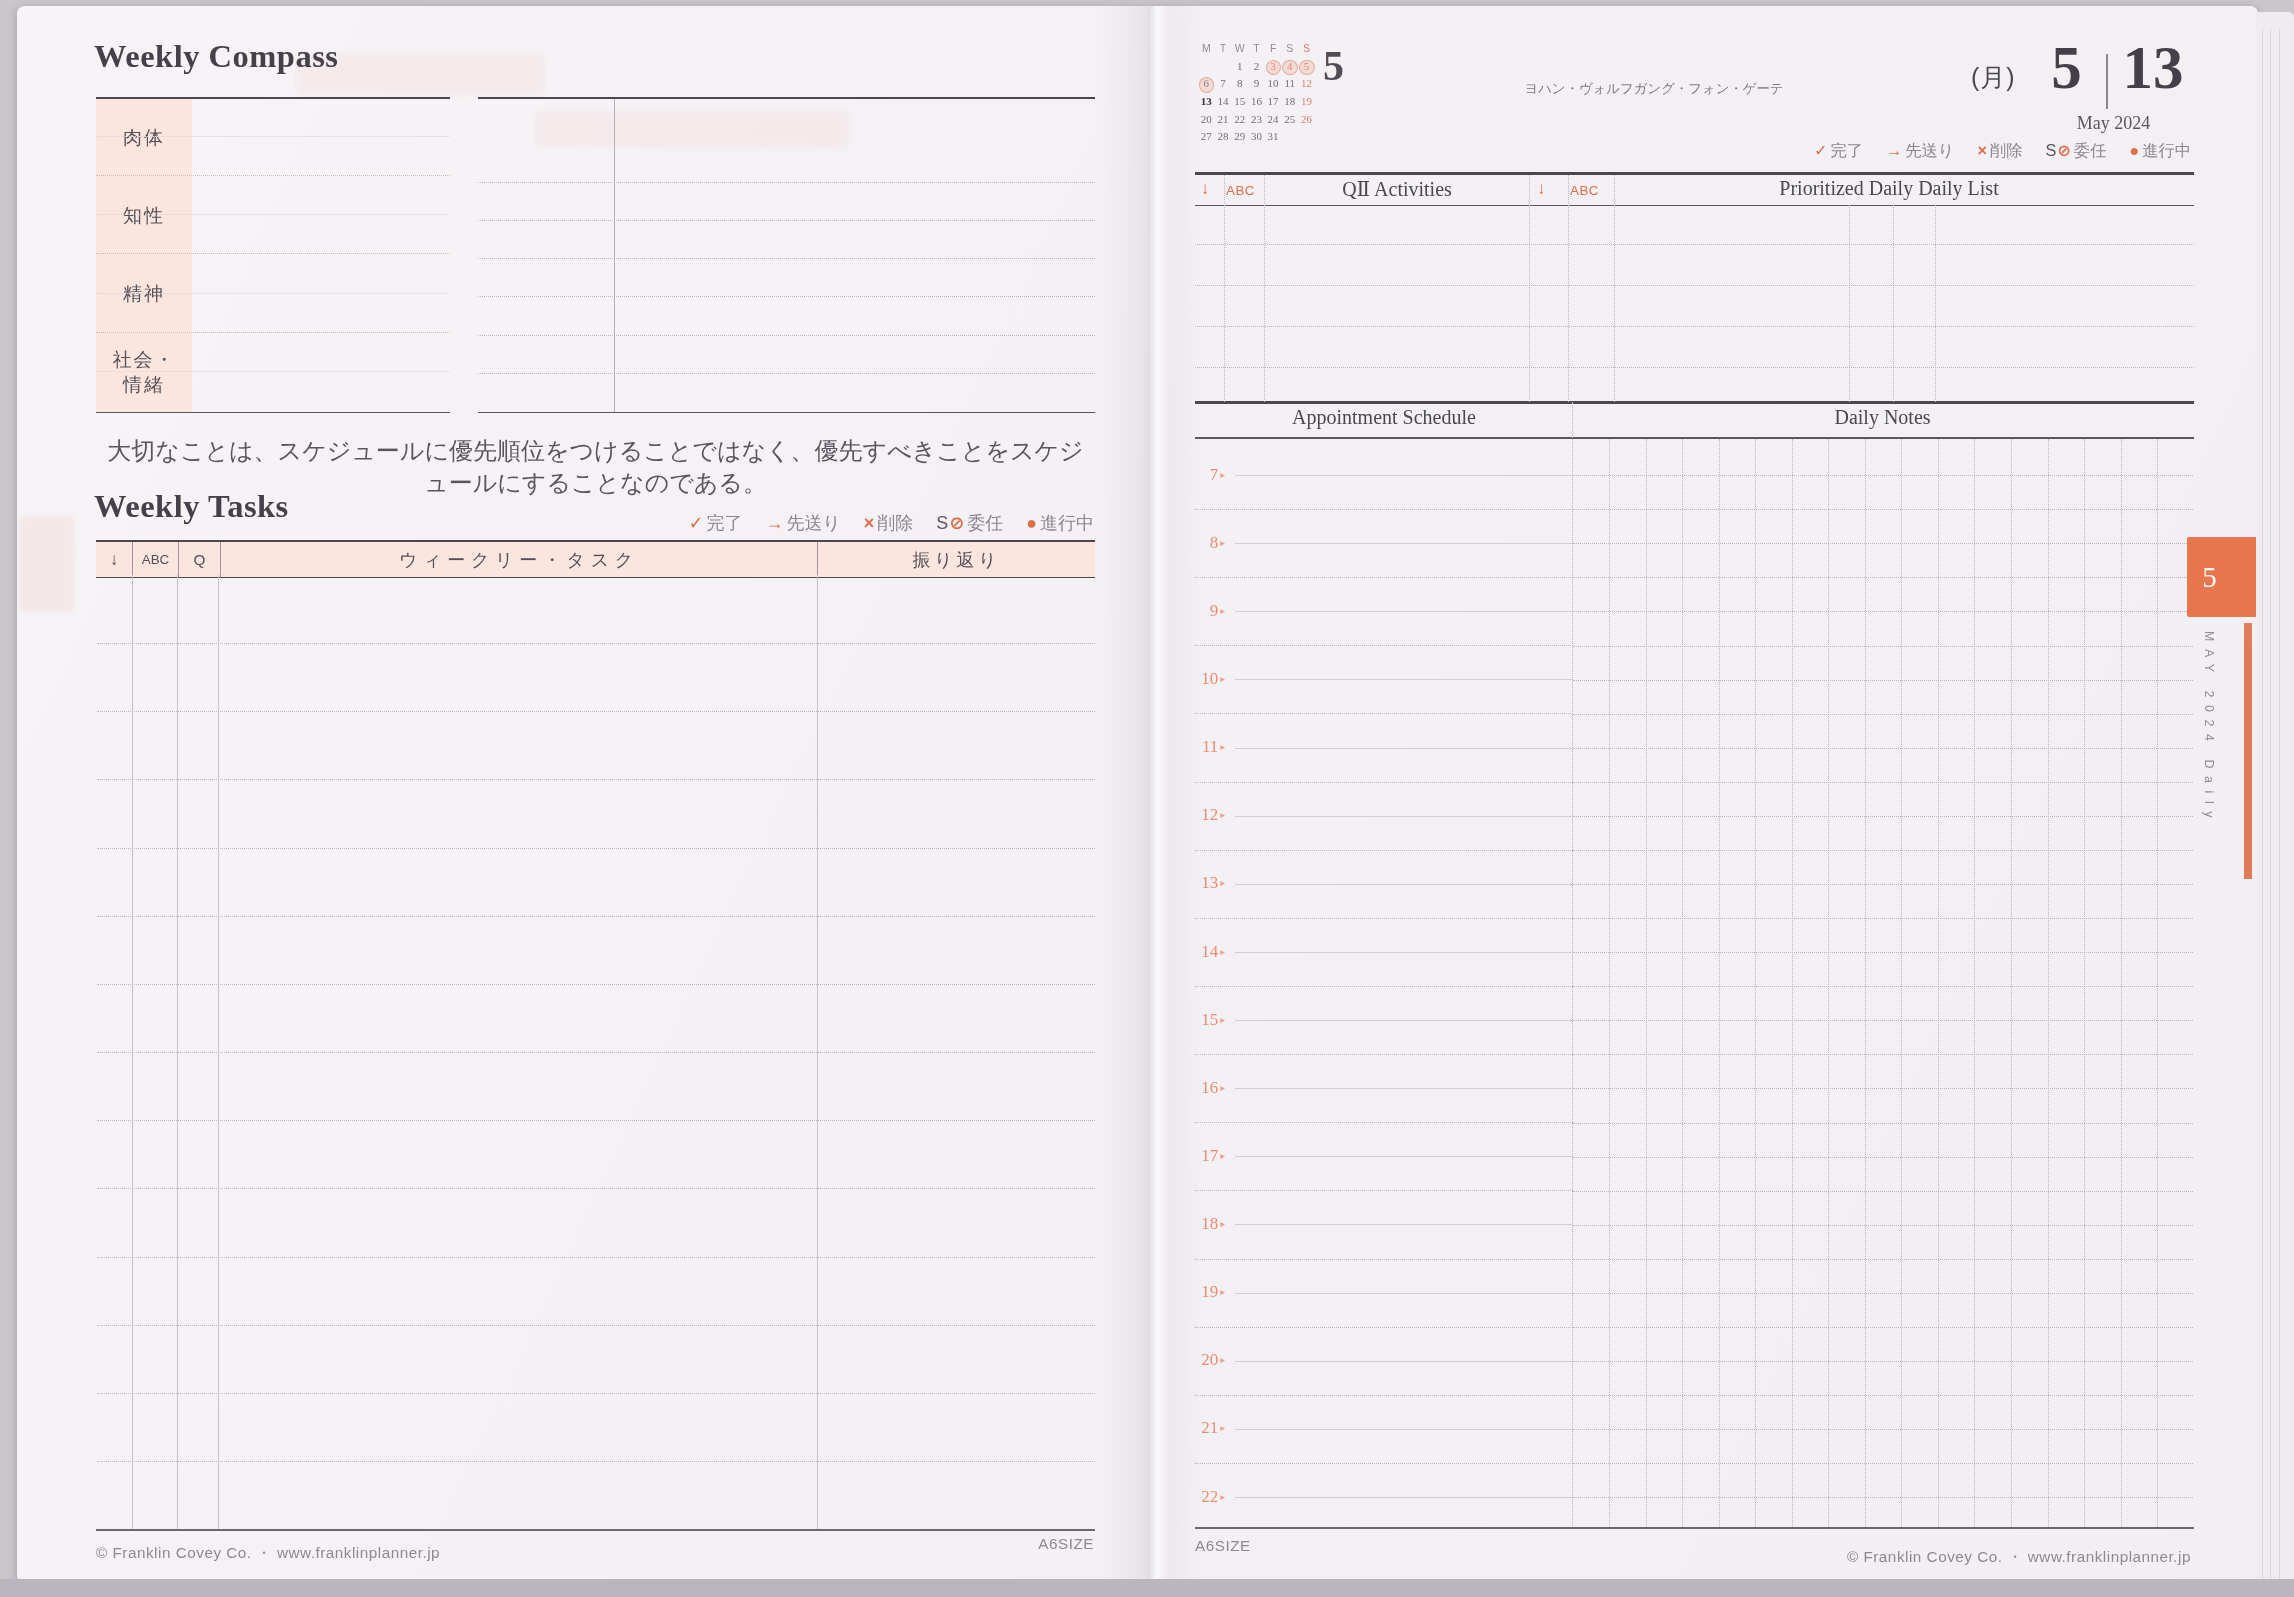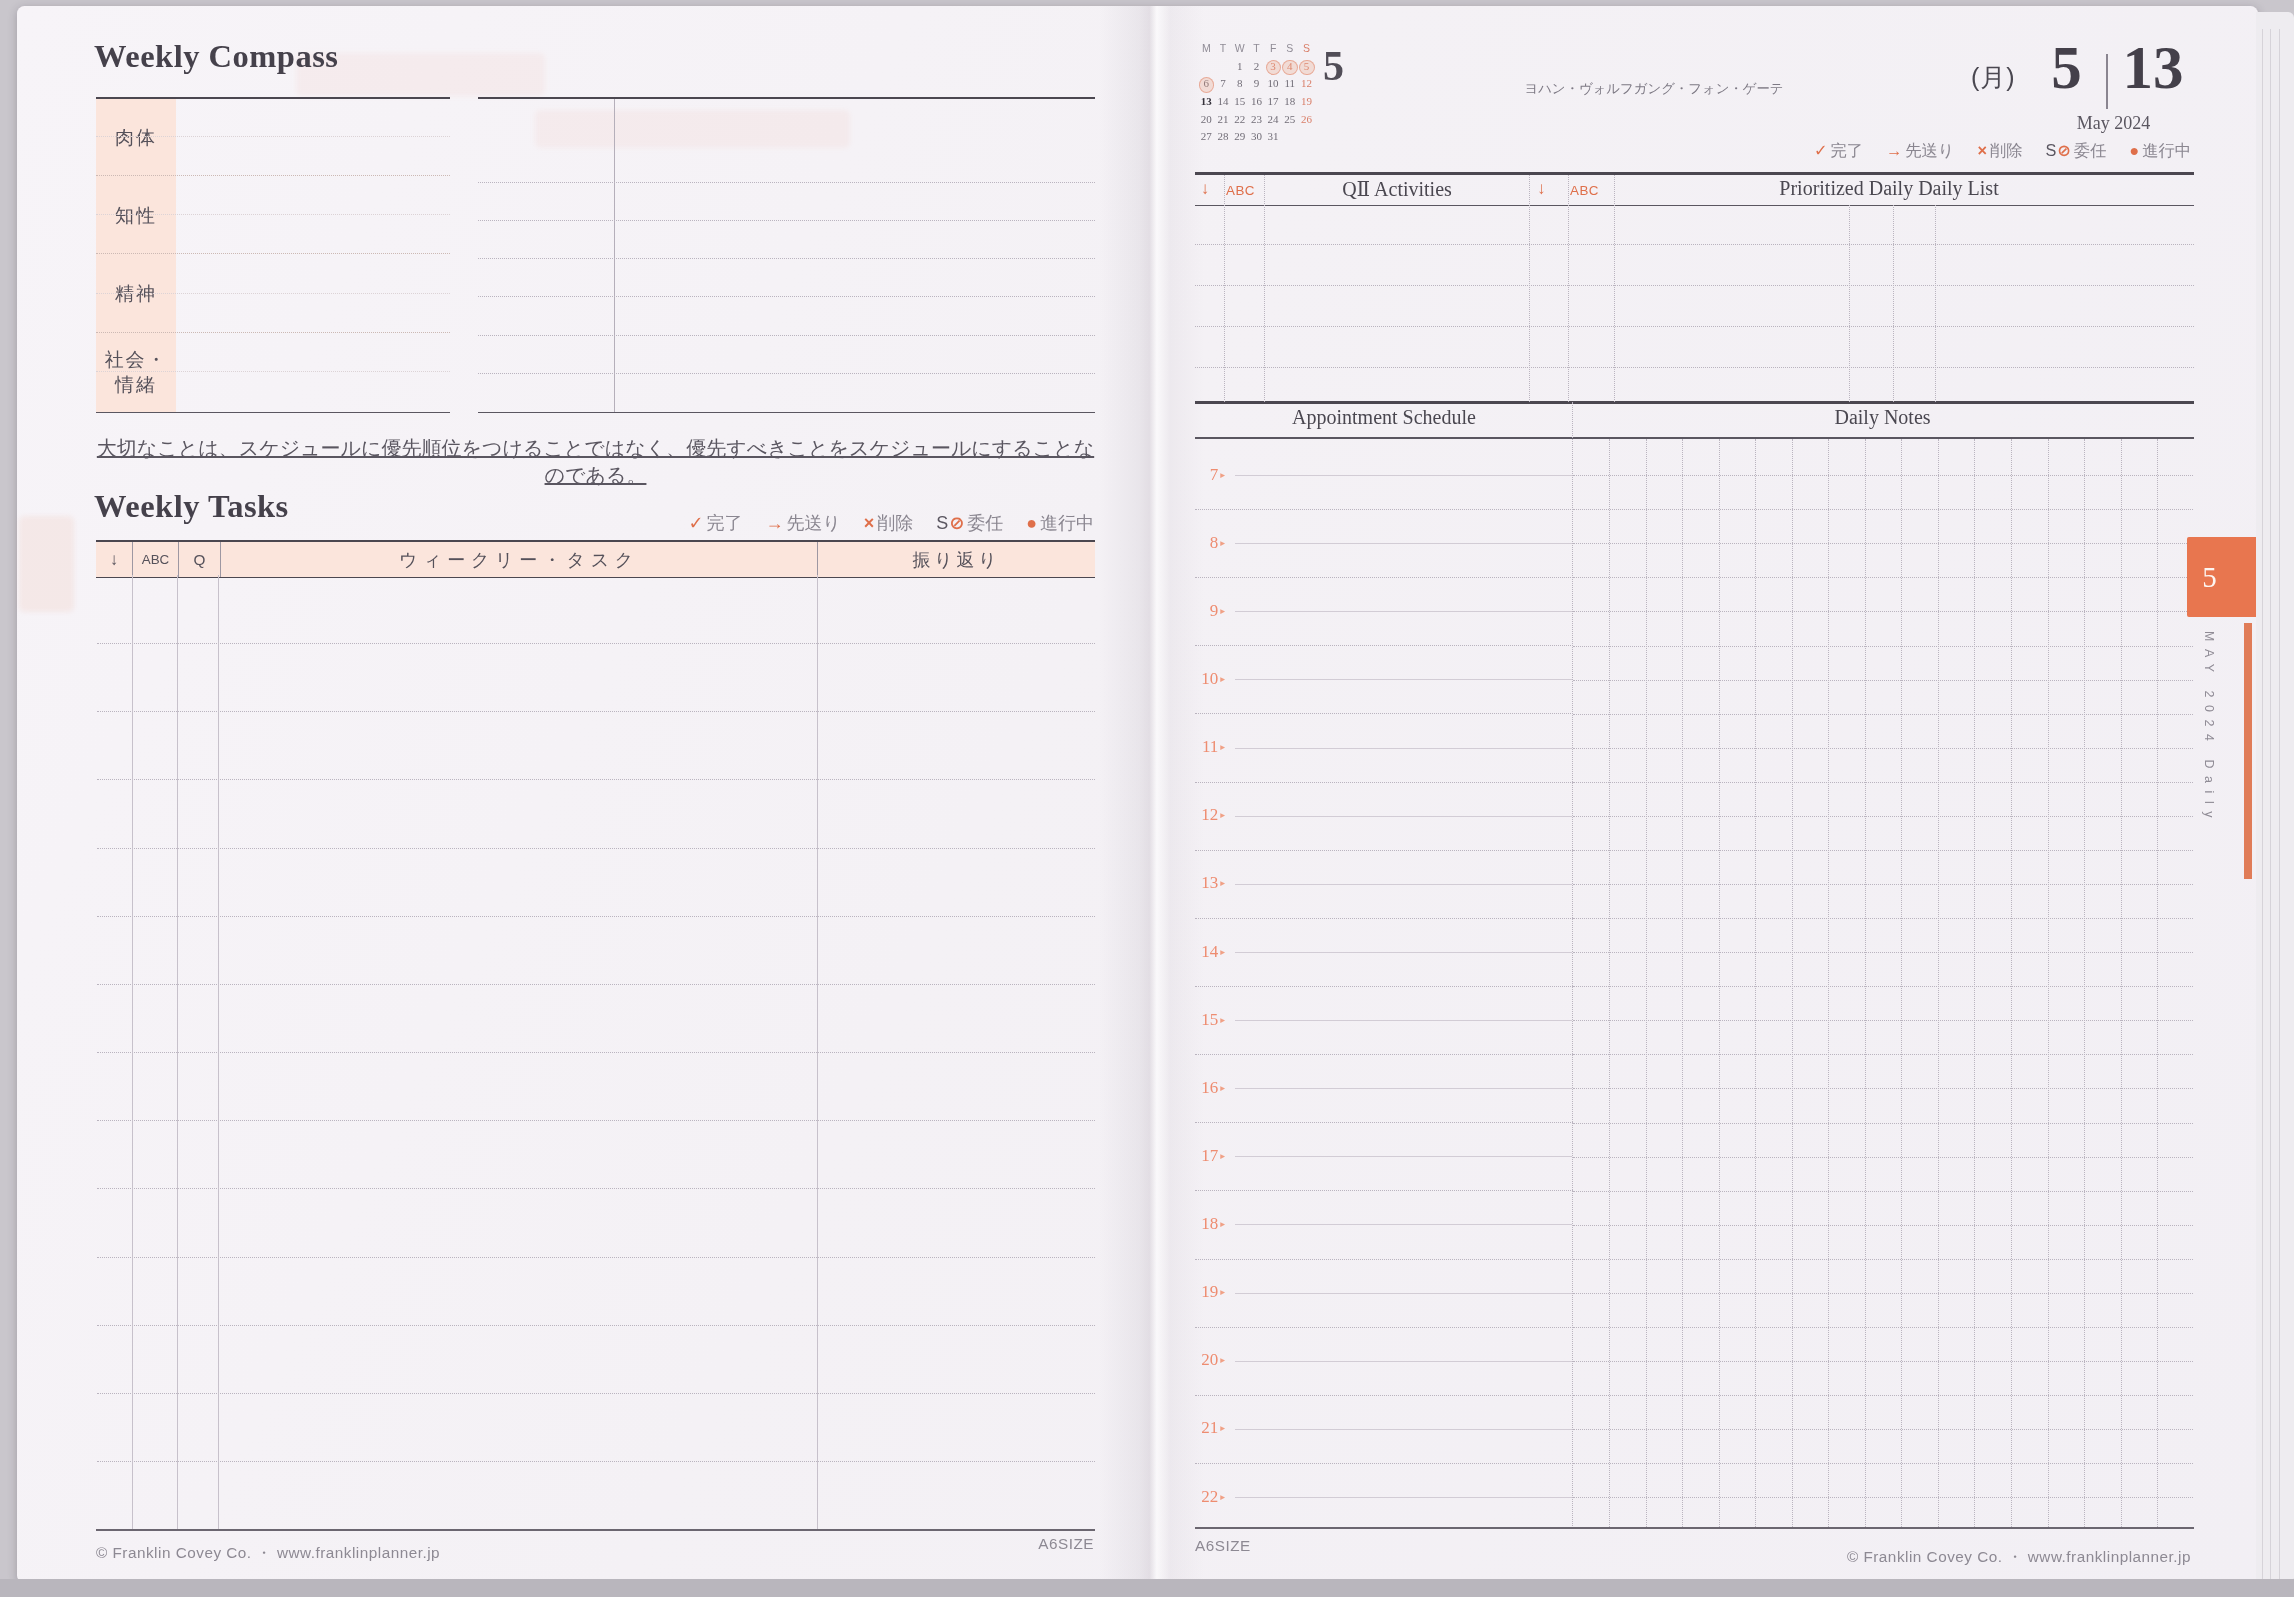--- a/index.html
+++ b/index.html
@@ -14,21 +14,21 @@
   .page-stack{position:absolute;left:2256px;top:11.5px;width:38px;height:1571px;background:#eeecf0;border-radius:0 5.7px 5.7px 0;}
   .stack-line{position:absolute;top:17px;height:1556px;width:1px;background:#d6d3d9;}
   .desk-strip{position:absolute;left:0;top:1579px;width:2294px;height:18px;background:#b9b6bd;}
   .ghost{position:absolute;background:rgba(236,148,112,.07);filter:blur(2.9px);border-radius:5.7px;}
   .pg-title{position:absolute;font-family:"Liberation Serif","DejaVu Serif",serif;font-weight:700;
             font-size:32.5px;color:#45414b;letter-spacing:0.5px;}
 
   
   .compass-left{position:absolute;left:96px;top:97px;width:354px;height:313px;
                 border-top:2.9px solid #4b4750;border-bottom:1.9px solid #5a5660;}
-  .cl-labelcol{position:absolute;left:0;top:0;width:80px;height:100%;background:#fbe5dc;
+  .cl-labelcol{position:absolute;left:0;top:0;width:96px;height:100%;background:#fbe5dc;
                display:flex;flex-direction:column;}
   .cl-label{flex:1;display:flex;align-items:center;justify-content:center;text-align:center;
             font-size:19px;color:#55515a;letter-spacing:1.9px;white-space:pre-line;line-height:1.3;}
   
   .compass-right{position:absolute;left:478px;top:97px;width:617px;height:313px;
                  border-top:2.9px solid #4b4750;border-bottom:1.9px solid #5a5660;}
   .cr-header{position:absolute;left:0;top:0;width:100%;height:46px;background:#fbe5dc;
              display:flex;border-bottom:1px solid #aaa4ae;}
   .cr-cell{display:flex;align-items:center;justify-content:center;font-size:19px;color:#55515a;letter-spacing:2.9px;}
   .cr-divider{position:absolute;left:136px;top:0;width:1px;height:313px;background:#b5afba;}
@@ -129,21 +129,21 @@
       <div class="cl-label">精神</div>
       <div class="cl-label">社会・
 情緒</div>
     </div>
   </div>
 
   <div class="compass-right">
     <div class="cr-divider"></div>
   </div>
 
-  <div class="quote" style="left:96px;top:435px;width:999px;font-size:20px;text-decoration:underline;">大切なことは、スケジュールに優先順位をつけることではなく、優先すべきことをスケジュールにすることなのである。</div>
+  <div class="quote" style="left:96px;top:435px;width:999px;font-size:24px;">大切なことは、スケジュールに優先順位をつけることではなく、優先すべきことをスケジュールにすることなのである。</div>
 
   <div class="pg-title" style="left:94px;top:488px;">Weekly Tasks</div>
   <div class="legend lg-big" style="left:425px;top:511px;width:669px;"><span class="legend-item"><span class="lg-sym">✓</span><span class="lg-label">完了</span></span><span class="legend-item"><span class="lg-sym">→</span><span class="lg-label">先送り</span></span><span class="legend-item"><span class="lg-sym">×</span><span class="lg-label">削除</span></span><span class="legend-item"><span class="lg-pre">S</span><span class="lg-sym">⊘</span><span class="lg-label">委任</span></span><span class="legend-item"><span class="lg-sym">●</span><span class="lg-label">進行中</span></span></div>
 
   <div class="tasks-table">
     <div class="tt-header">
       <div class="tt-cell" style="width:36px;">↓</div>
       <div class="tt-cell" style="width:45px;font-size:13.4px;">ABC</div>
       <div class="tt-cell" style="width:41px;font-size:15.3px;">Q</div>
       <div class="tt-cell tt-task" style="flex:1;">ウィークリー・タスク</div>

